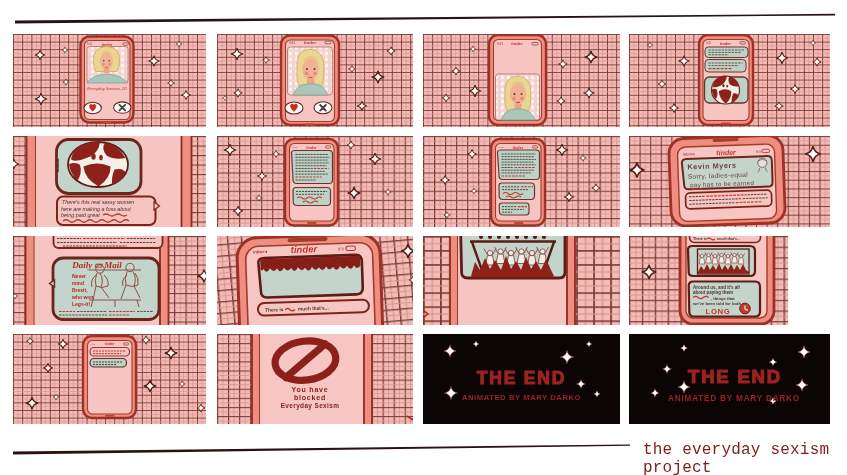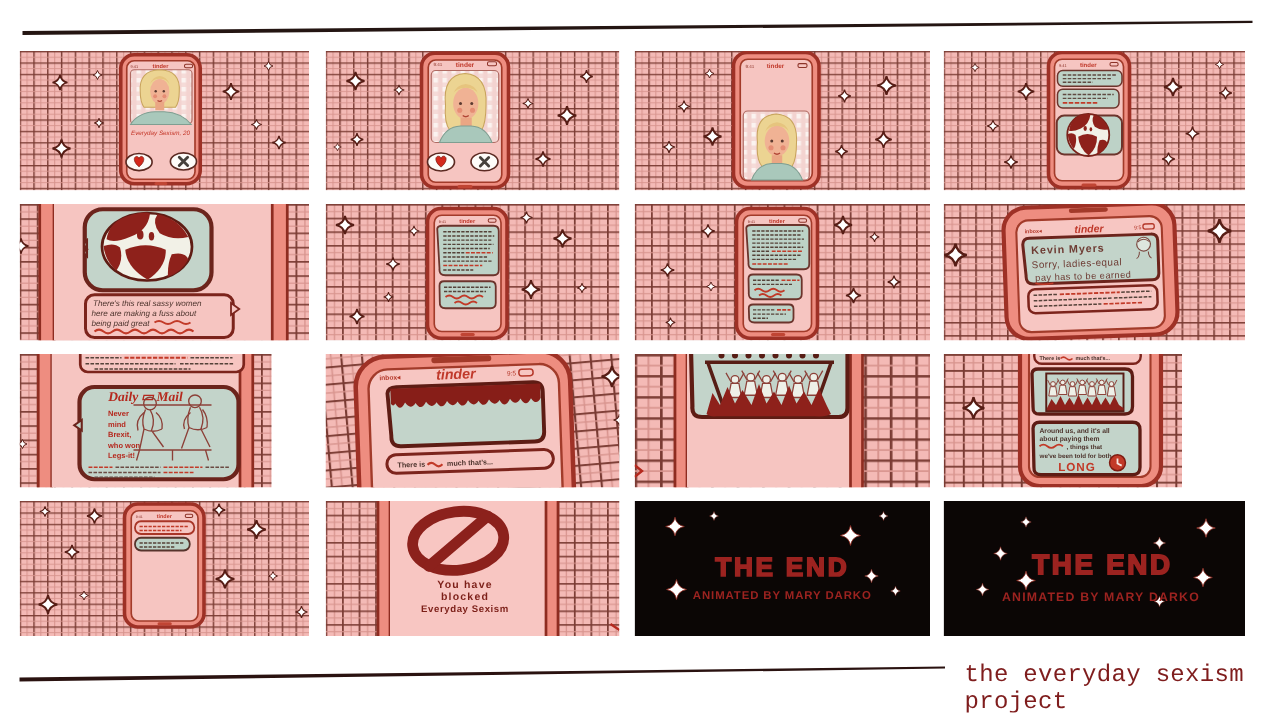--- a/index.html
+++ b/index.html
@@ -382,21 +382,21 @@
 <rect x="56" y="55.5" width="86" height="16" rx="4.5" fill="#f7c6c2" stroke="#7c241c" stroke-width="1.7"></rect>
 <path d="M59.5 59.5 h16" stroke="#554239" stroke-width="1" stroke-dasharray="2.4 0.9"></path>
 <path d="M77 59.5 h40" stroke="#c23a28" stroke-width="1.2" stroke-dasharray="2.8 1"></path>
 <path d="M118 59.5 h20 M59.5 63.2 h52" stroke="#554239" stroke-width="1" stroke-dasharray="2.4 0.9"></path>
 <path d="M113 63.2 h25 M59.5 66.9 h45" stroke="#554239" stroke-width="1" stroke-dasharray="2.4 0.9"></path>
 <path d="M106 66.9 h26" stroke="#c23a28" stroke-width="1.1" stroke-dasharray="2.8 1"></path>
 </g>
 </svg>
 </div>
 
-<div class="p" style="left:13px;top:236px;width:168px;height:89px">
+<div class="p" style="left:13px;top:236px;width:193px;height:89px">
 <svg width="193" height="89" viewBox="0 0 193 89">
 <g transform="scale(1.25)">
         <rect width="155" height="72" fill="url(#grid)"></rect>
       </g>
 
 <use href="#spark" transform="translate(191,40) scale(0.65)"></use>
 <use href="#spark" transform="translate(2,60) scale(0.3)"></use>
 
 <rect x="12.5" y="-2" width="9" height="93" fill="#ee8d80" stroke="#8e2c20" stroke-width="1.8"></rect>
 

